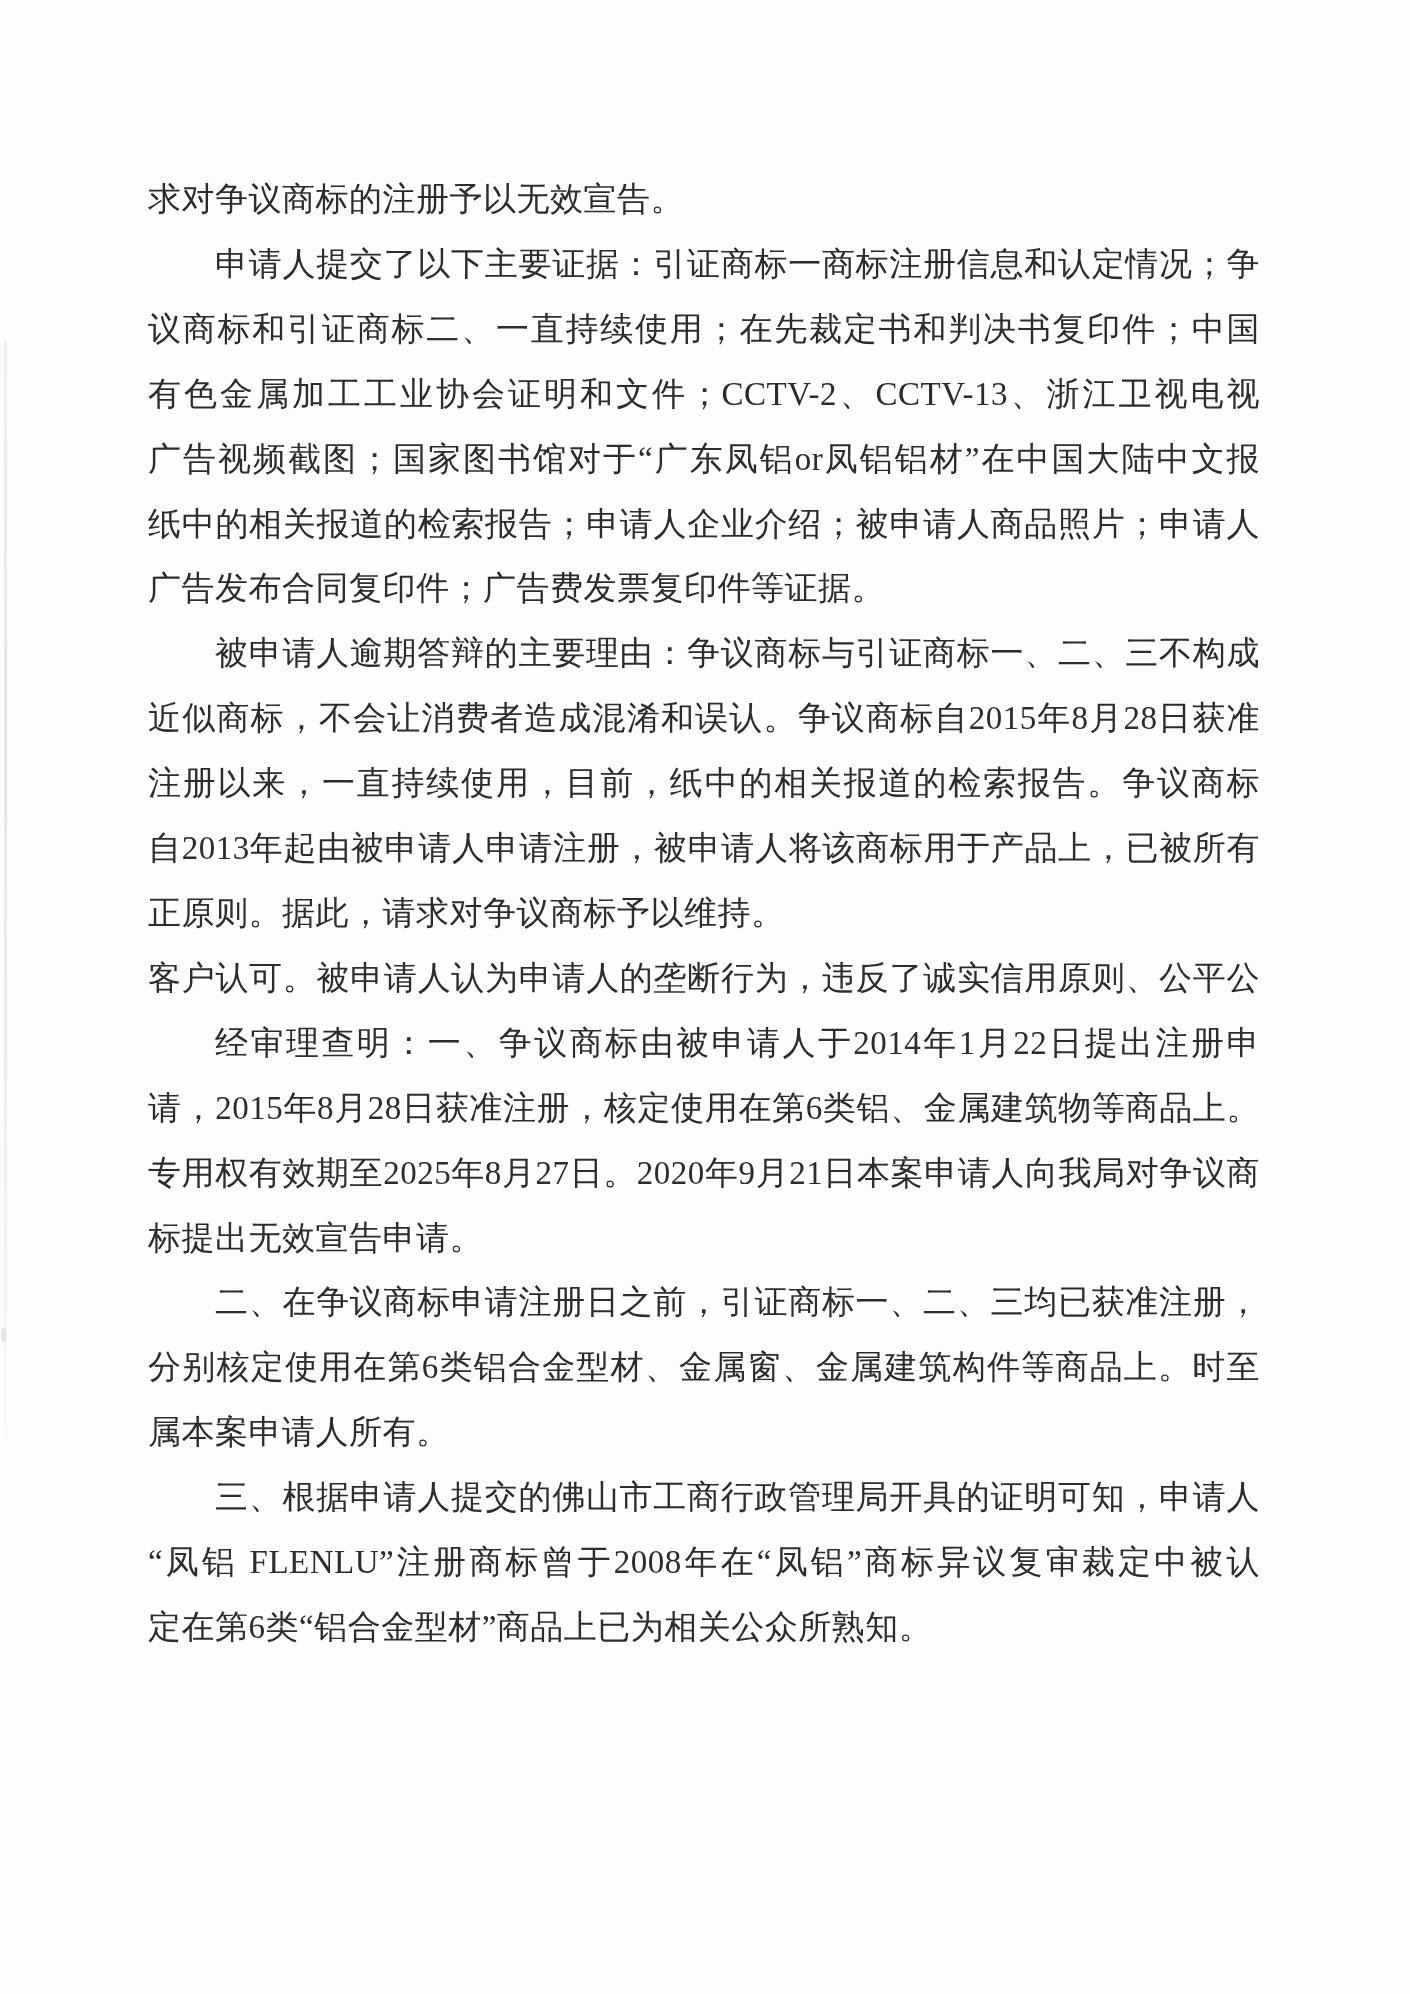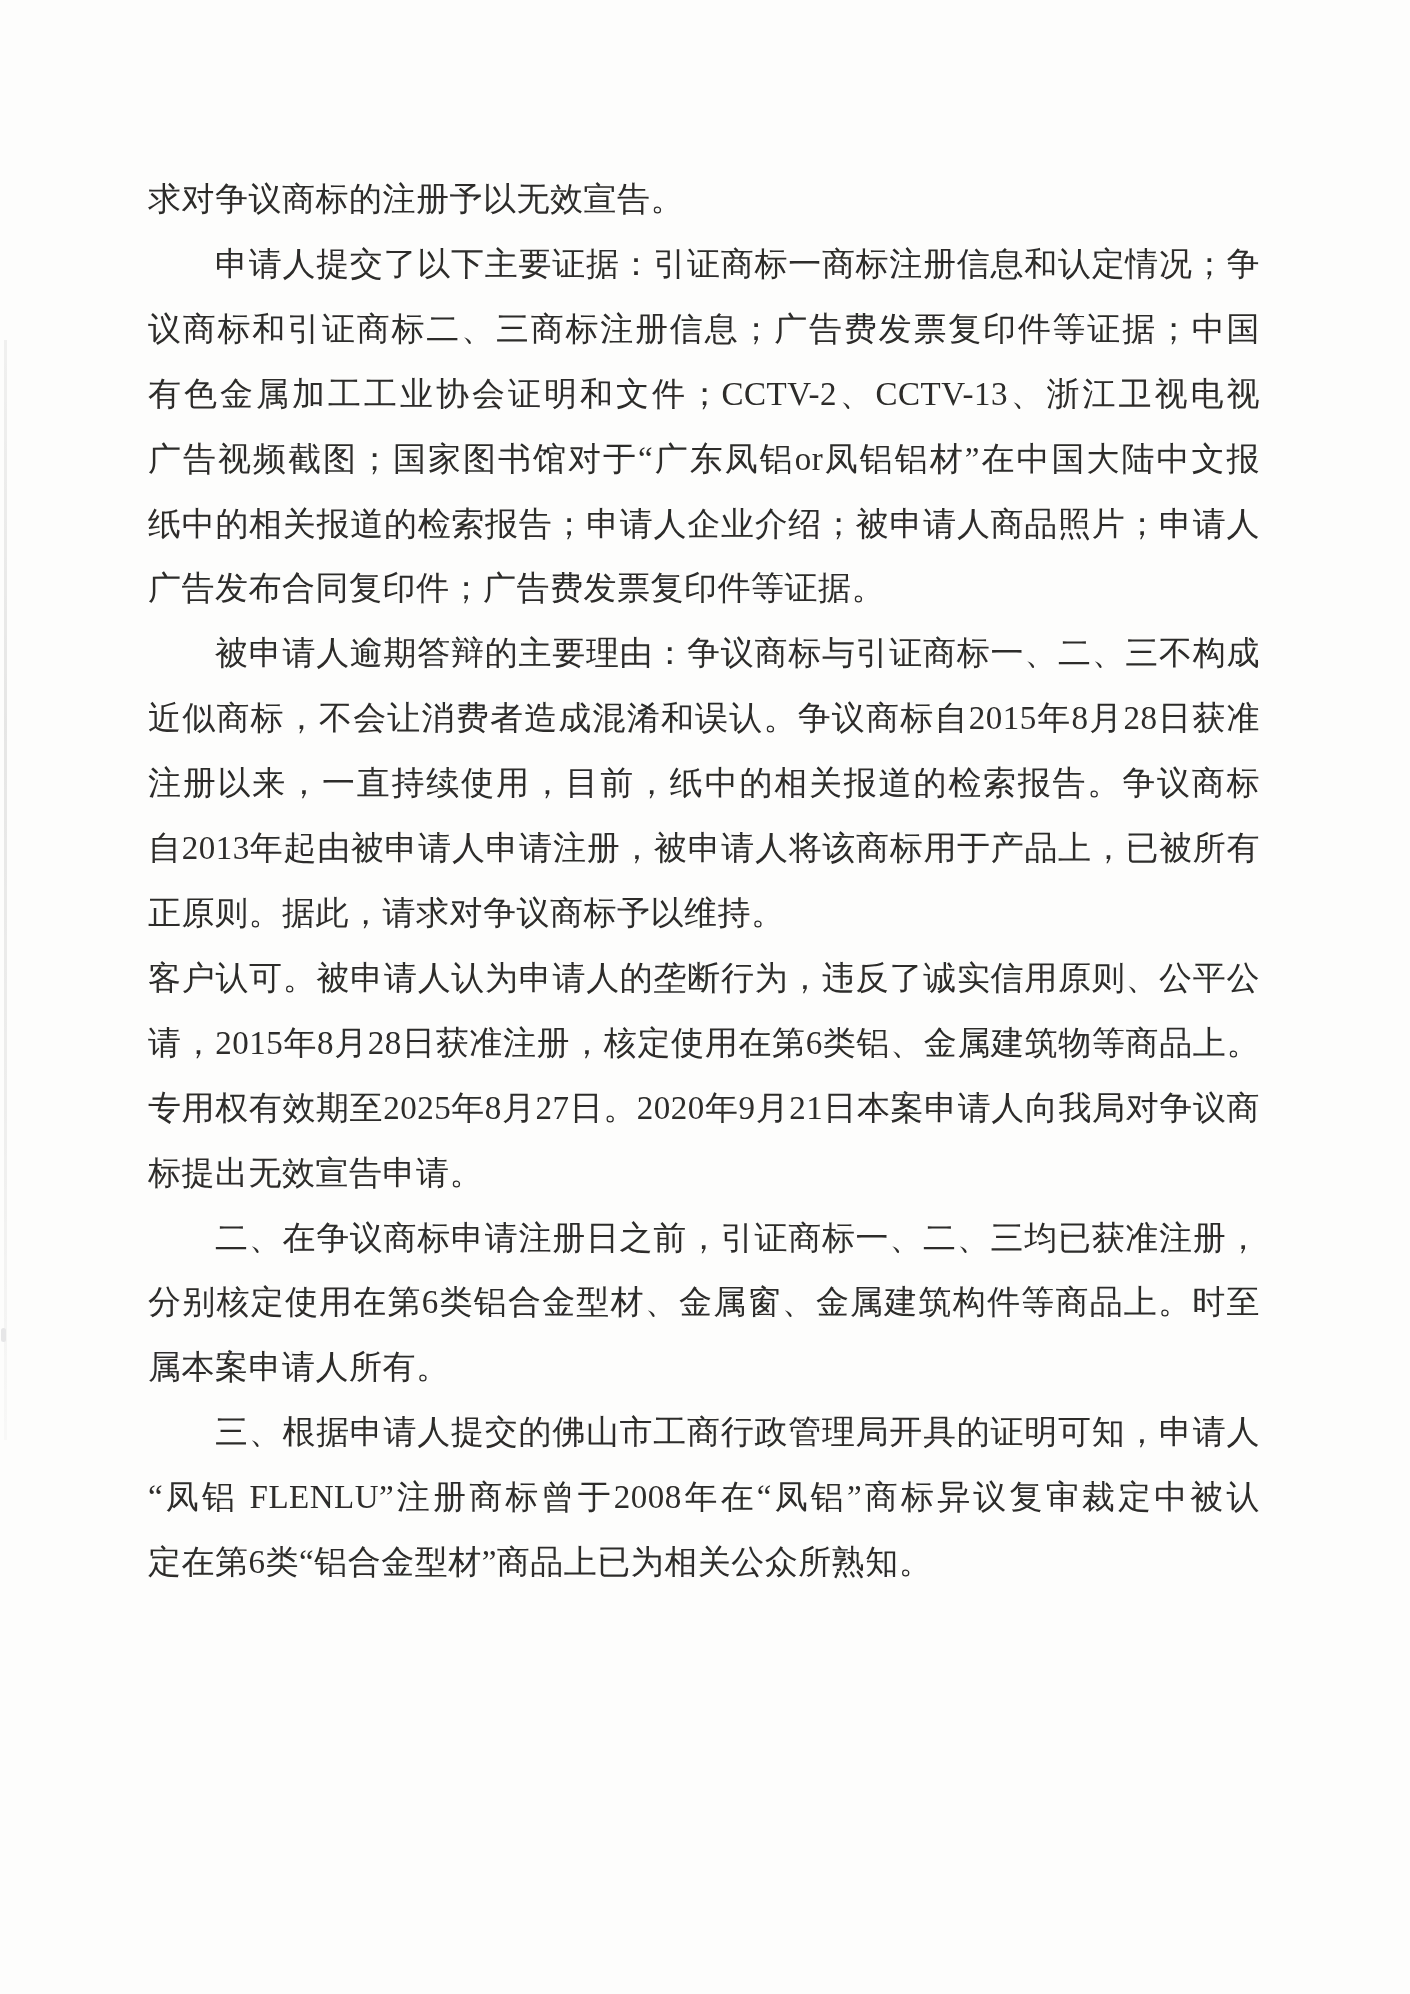--- a/index.html
+++ b/index.html
@@ -80,31 +80,32 @@
 <body>
 
 <div class="page" style="background: rgb(253, 253, 252);">
   <div class="edge-line"></div>
   <div class="edge-mark"></div>
   <div class="speck"></div>
 
   <div class="content" id="content" style="color: rgb(45, 44, 42);">
       <div class="line">求对争议商标的注册予以无效宣告。</div>
       <div class="line just indent">申请人提交了以下主要证据：引证商标一商标注册信息和认定情况；争</div>
-      <div class="line just">议商标和引证商标二、三商标注册信息；广告费发票复印件等证据；中国</div>
+      <div class="line just">议商标和引证商标二、一直持续使用；在先裁定书和判决书复印件；中国</div>
       <div class="line just">有色金属加工工业协会证明和文件；CCTV-2、CCTV-13、浙江卫视电视</div>
       <div class="line just">广告视频截图；国家图书馆对于“广东凤铝or凤铝铝材”在中国大陆中文报</div>
       <div class="line just">纸中的相关报道的检索报告；申请人企业介绍；被申请人商品照片；申请人</div>
       <div class="line">广告发布合同复印件；广告费发票复印件等证据。</div>
       <div class="line just indent">被申请人逾期答辩的主要理由：争议商标与引证商标一、二、三不构成</div>
       <div class="line just">近似商标，不会让消费者造成混淆和误认。争议商标自2015年8月28日获准</div>
       <div class="line just">注册以来，一直持续使用，目前，纸中的相关报道的检索报告。争议商标</div>
       <div class="line just">自2013年起由被申请人申请注册，被申请人将该商标用于产品上，已被所有</div>
       <div class="line">正原则。据此，请求对争议商标予以维持。</div>
       <div class="line just">客户认可。被申请人认为申请人的垄断行为，违反了诚实信用原则、公平公</div>
+      <div class="line just indent">经审理查明：一、争议商标由被申请人于2014年1月22日提出注册申</div>
       <div class="line just">请，2015年8月28日获准注册，核定使用在第6类铝、金属建筑物等商品上。</div>
       <div class="line just">专用权有效期至2025年8月27日。2020年9月21日本案申请人向我局对争议商</div>
       <div class="line">标提出无效宣告申请。</div>
       <div class="line just indent">二、在争议商标申请注册日之前，引证商标一、二、三均已获准注册，</div>
       <div class="line just">分别核定使用在第6类铝合金型材、金属窗、金属建筑构件等商品上。时至</div>
       <div class="line">属本案申请人所有。</div>
       <div class="line just indent">三、根据申请人提交的佛山市工商行政管理局开具的证明可知，申请人</div>
       <div class="line just">“凤铝 FLENLU”注册商标曾于2008年在“凤铝”商标异议复审裁定中被认</div>
       <div class="line">定在第6类“铝合金型材”商品上已为相关公众所熟知。</div>
     </div>

